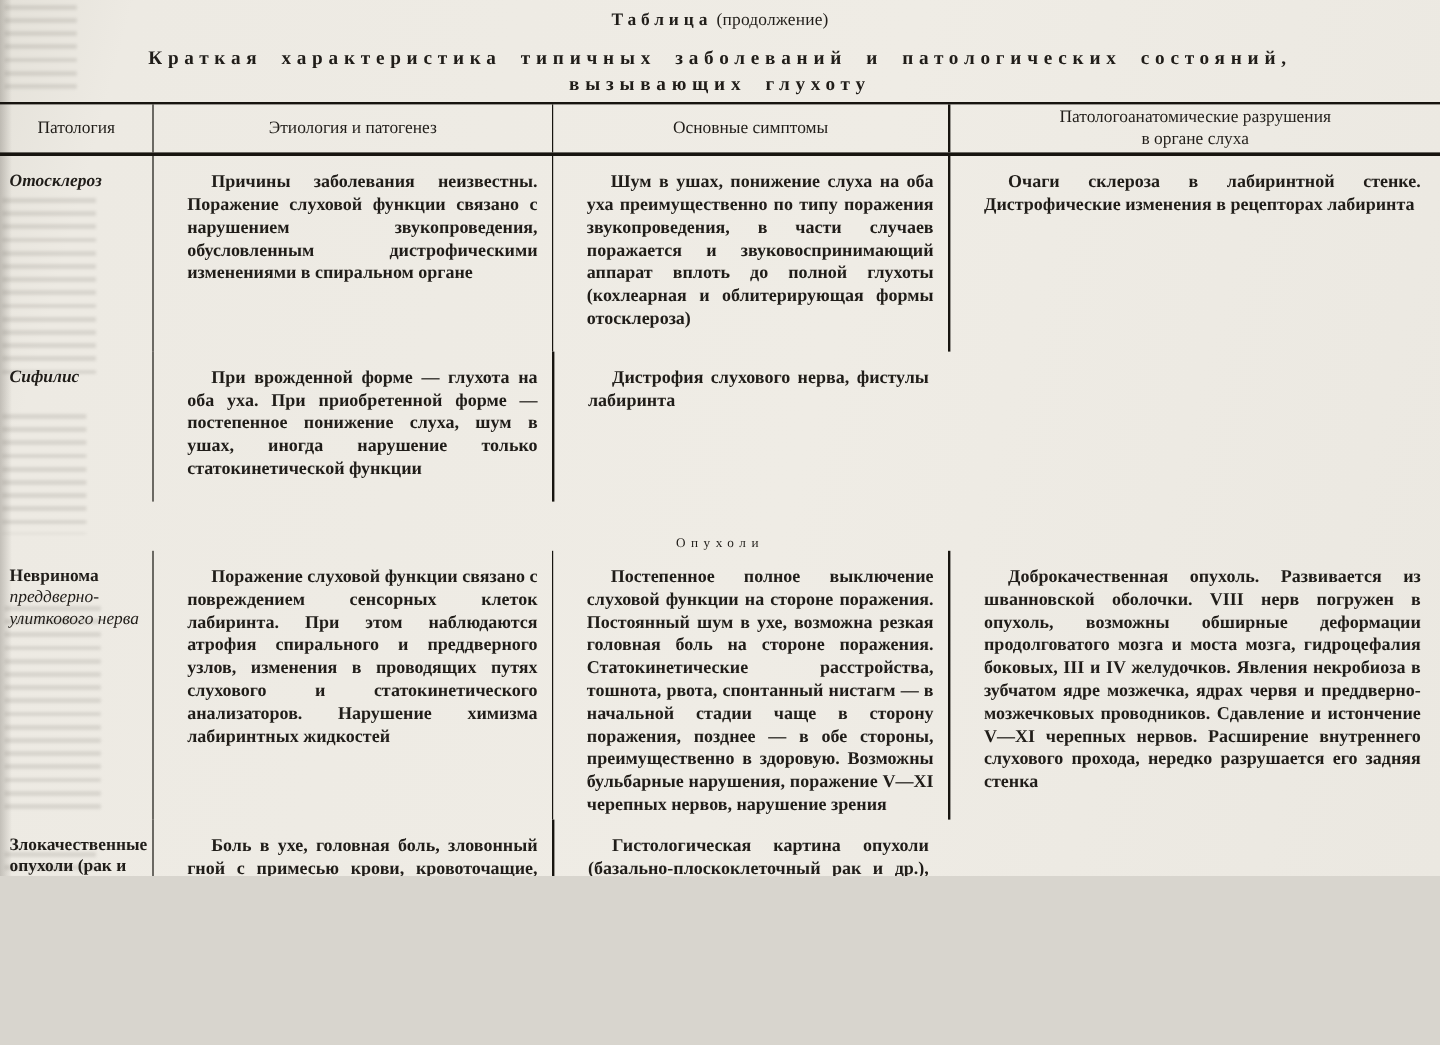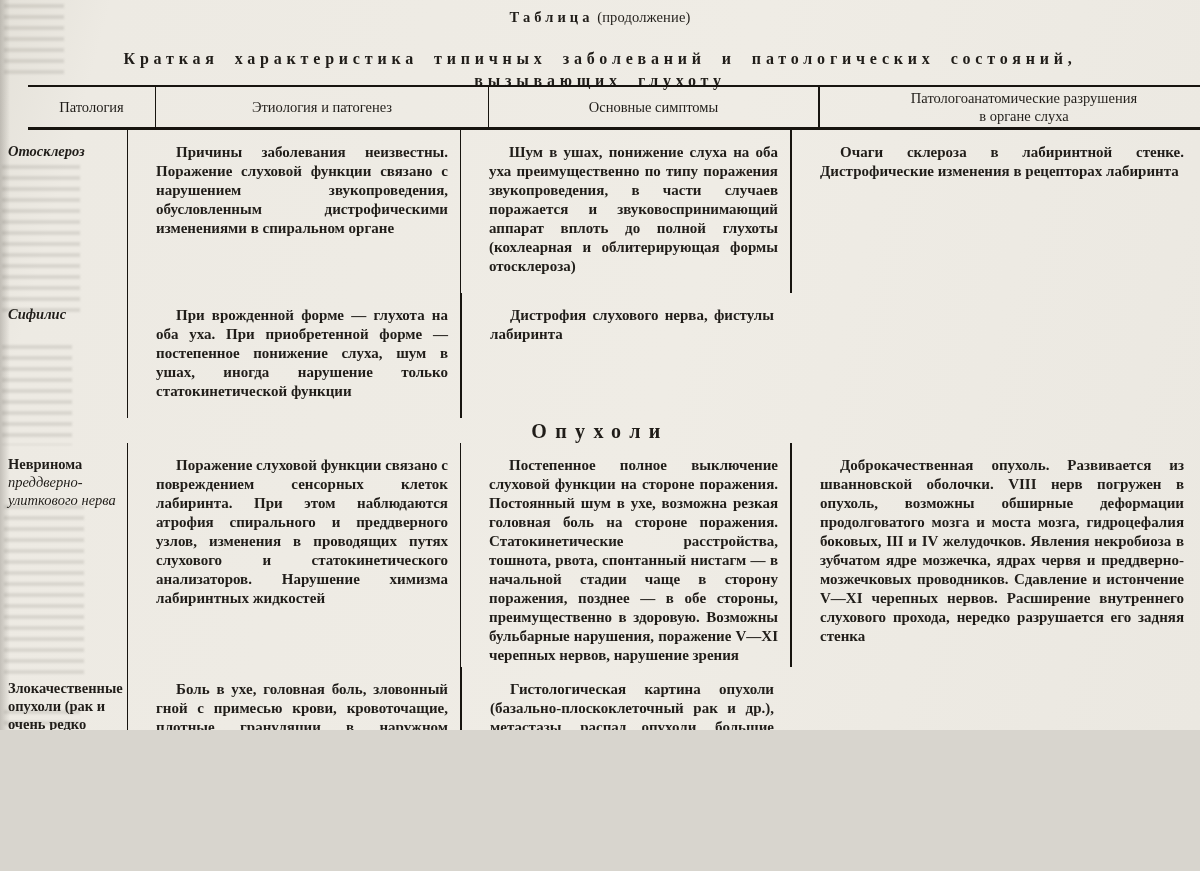--- a/index.html
+++ b/index.html
@@ -22,50 +22,49 @@
     background:linear-gradient(90deg,rgba(70,65,58,.25),rgba(70,65,58,0));
     pointer-events:none;
   }
   
   .caption{ text-align:center; padding-top:9px; font-size:14.5px; }
   .caption b{ letter-spacing:.28em; font-weight:bold; }
   .caption span.rest{ letter-spacing:.01em; }
   .main-title{
     text-align:center; font-weight:bold; font-size:16px;
     letter-spacing:.30em; word-spacing:.45em; line-height:22px;
-    margin-top:22px;
+    margin-top:12px;
   }
   
   .tbl{ position:absolute; left:0; top:85px; right:0; bottom:0; display:flex; flex-direction:column; }
   .grid{ display:grid; grid-template-columns:127px 333px 330px 410px; }
   .thead{
     border-top:2px solid #17140f;
     border-bottom:3px solid #17140f;
     height:64px;
-    margin-left:28px;
   }
   .th{
     display:flex; align-items:center; justify-content:center; text-align:center;
     font-size:14.5px; line-height:18px; white-space:pre-line; padding:2px 6px;
   }
   .th + .th{ border-left:1.5px solid #17140f; }
   .th:last-child{ border-left:2px solid #17140f; }
   .body-a{ grid-template-rows:163px 125px; height:288px; }
   .body-b{ grid-template-rows:224px 1fr; flex:1; }
   .cell{ font-size:15px; line-height:19px; font-weight:bold; text-align:justify; padding:13px 12px 0 28px; }
   .cell p{ margin:0; text-indent:20px; }
   .cell.c2,.cell.c3,.cell.c4{ border-left:1.5px solid #17140f; }
   .cell.c4{ border-left-width:2px; padding-right:16px; }
   .cell.c1{ text-align:left; padding:12px 4px 0 8px; font-size:14.5px; line-height:18px; }
   .cell.c1 .dname{ font-weight:bold; }
   .cell.c1 .dname.it{ font-style:italic; }
   .cell.c1 .dqual{ font-style:italic; font-weight:normal; }
   .band{
     height:24px; display:flex; align-items:center; justify-content:center;
-    font-weight:bold; font-size:20px; letter-spacing:.42em; padding-top:2px;
+    font-weight:normal; font-size:11px; letter-spacing:.42em; padding-top:2px;margin-top:27px;
   }
 </style>
 </head>
 <body>
 
 <div class="page">
 
   <div class="gutter-shade"></div>
   <div class="bleed" style="left:4px;top:4px;width:60px;height:70px;"></div>
   <div class="bleed" style="left:2px;top:165px;width:78px;height:150px;"></div>

